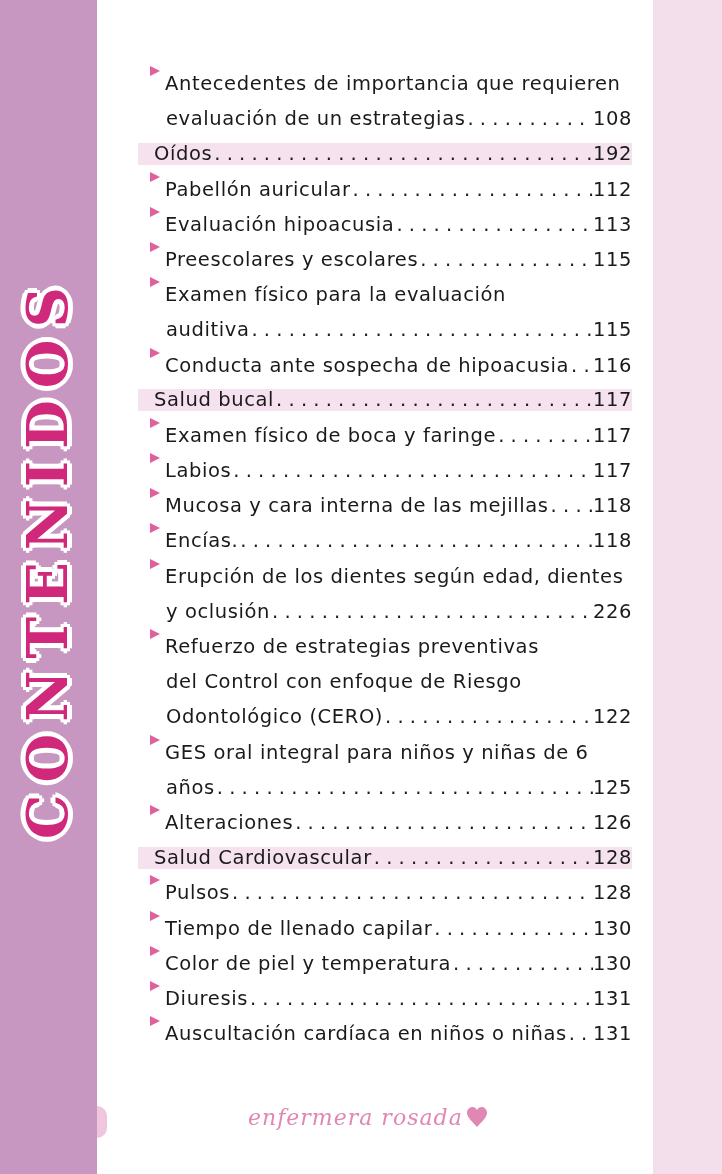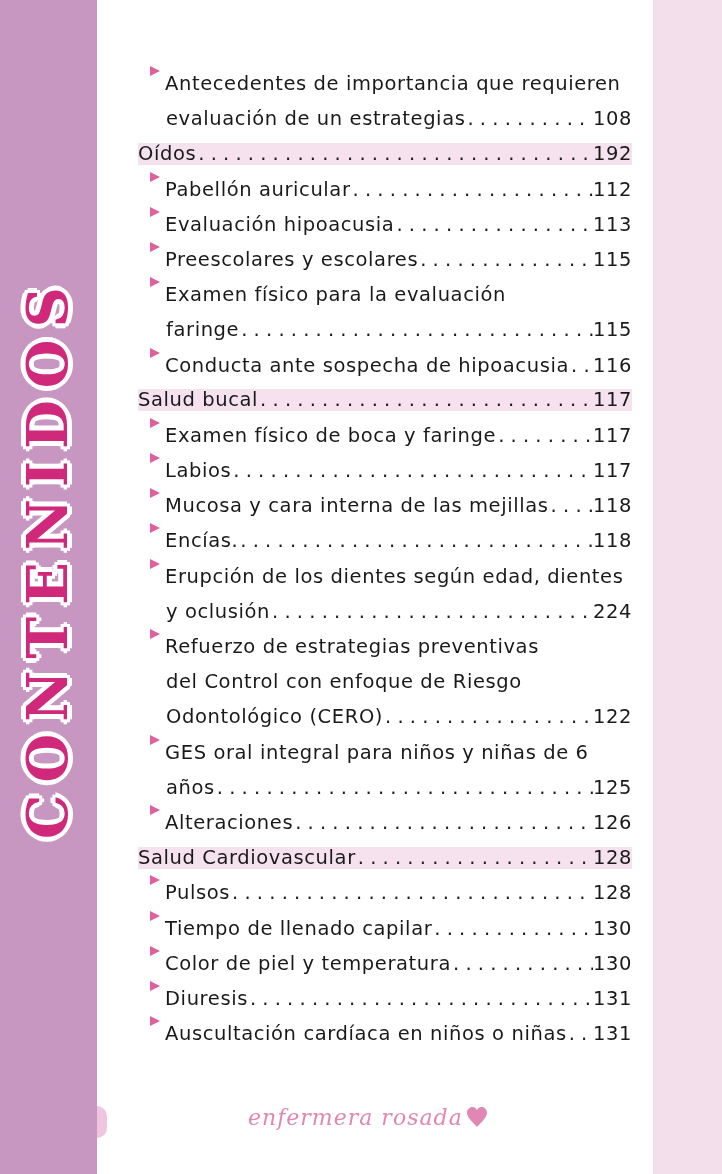--- a/index.html
+++ b/index.html
@@ -46,20 +46,21 @@
     .row {
       position: relative;
       height: 35.2px;
       line-height: 35.2px;
       display: flex;
     }
     .row.section {
       background: #f5e2ee;
       height: 22px; line-height: 22px;
       margin: 6.6px 0 6.6px 0;
+      padding-left: 16px;
     }
     .row.sub { padding-left: 12px; }
     .row.cont { padding-left: 28px; }
     .bullet {
       display: inline-block; width: 0; height: 0;
       border-top: 5px solid transparent;
       border-bottom: 5px solid transparent;
       border-left: 10px solid #e0609b;
       margin-right: 5px;
       flex: 0 0 auto;
@@ -127,21 +128,21 @@
       <span class="bullet"></span>
       <span class="label">Preescolares y escolares</span>
       <span class="leader"></span>
       <span class="page">115</span>
     </div>
     <div class="row sub">
       <span class="bullet"></span>
       <span class="label">Examen físico para la evaluación</span>
     </div>
     <div class="row cont">
-      <span class="label">faringe</span>
+      <span class="label">auditiva</span>
       <span class="leader"></span>
       <span class="page">115</span>
     </div>
     <div class="row sub">
       <span class="bullet"></span>
       <span class="label">Conducta ante sospecha de hipoacusia</span>
       <span class="leader"></span>
       <span class="page">116</span>
     </div>
     <div class="row section">
@@ -173,21 +174,21 @@
       <span class="leader"></span>
       <span class="page">118</span>
     </div>
     <div class="row sub">
       <span class="bullet"></span>
       <span class="label">Erupción de los dientes según edad, dientes</span>
     </div>
     <div class="row cont">
       <span class="label">y oclusión</span>
       <span class="leader"></span>
-      <span class="page">224</span>
+      <span class="page">226</span>
     </div>
     <div class="row sub">
       <span class="bullet"></span>
       <span class="label">Refuerzo de estrategias preventivas</span>
     </div>
     <div class="row cont">
       <span class="label">del Control con enfoque de Riesgo</span>
     </div>
     <div class="row cont">
       <span class="label">Odontológico (CERO)</span>

